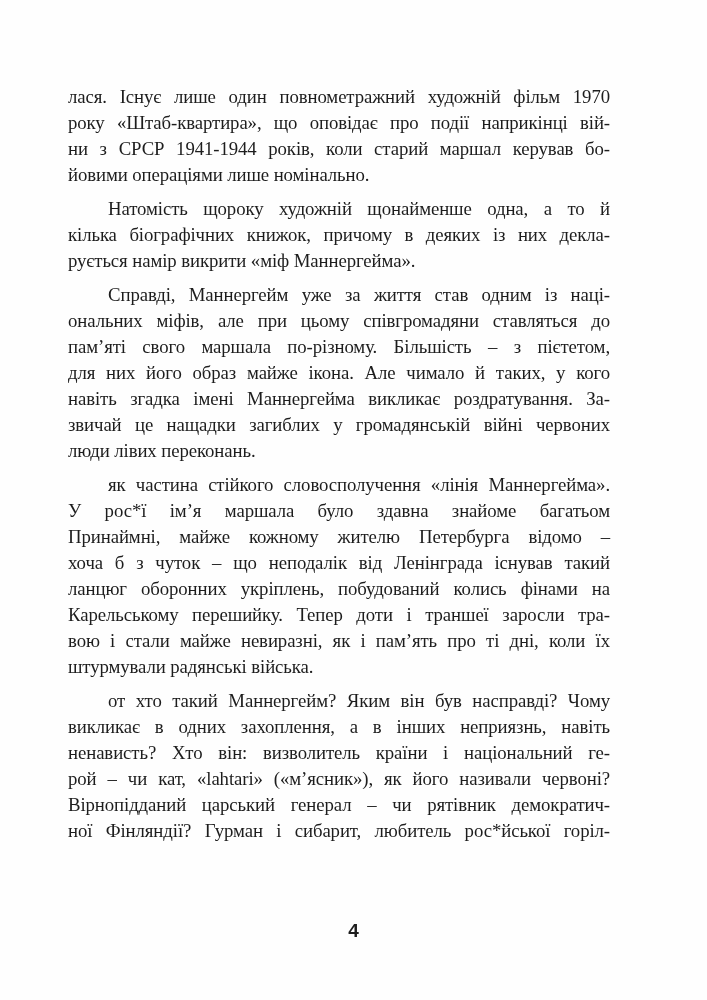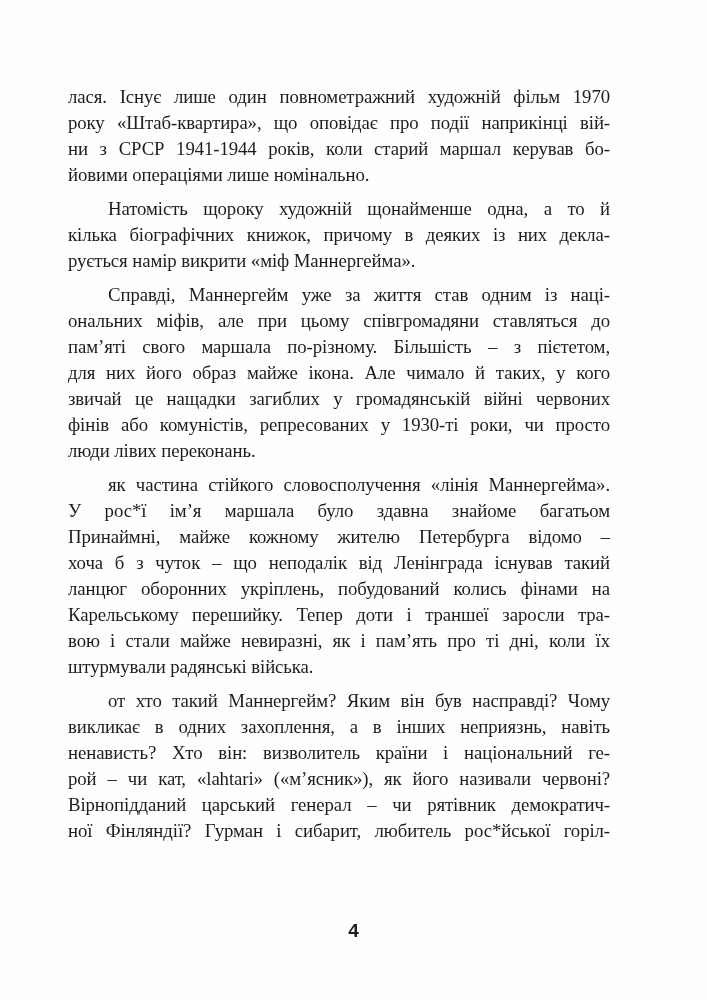--- a/index.html
+++ b/index.html
@@ -70,22 +70,22 @@
       <span class="line">Натомість щороку художній щонайменше одна, а то й</span>
       <span class="line">кілька біографічних книжок, причому в деяких із них декла-</span>
       <span class="line last">рується намір викрити «міф Маннергейма».</span>
     </p>
 
     <p class="para indent">
       <span class="line">Справді, Маннергейм уже за життя став одним із наці-</span>
       <span class="line">ональних міфів, але при цьому співгромадяни ставляться до</span>
       <span class="line">пам’яті свого маршала по-різному. Більшість – з пієтетом,</span>
       <span class="line">для них його образ майже ікона. Але чимало й таких, у кого</span>
+      <span class="line">навіть згадка імені Маннергейма викликає роздратування. За-</span>
       <span class="line">звичай це нащадки загиблих у громадянській війні червоних</span>
-      <span class="line">фінів або комуністів, репресованих у 1930-ті роки, чи просто</span>
       <span class="line last">люди лівих переконань.</span>
     </p>
 
     <p class="para indent">
       <span class="line">як частина стійкого словосполучення «лінія Маннергейма».</span>
       <span class="line">У рос*ї ім’я маршала було здавна знайоме багатьом</span>
       <span class="line">Принаймні, майже кожному жителю Петербурга відомо –</span>
       <span class="line">хоча б з чуток – що неподалік від Ленінграда існував такий</span>
       <span class="line">ланцюг оборонних укріплень, побудований колись фінами на</span>
       <span class="line">Карельському перешийку. Тепер доти і траншеї заросли тра-</span>

